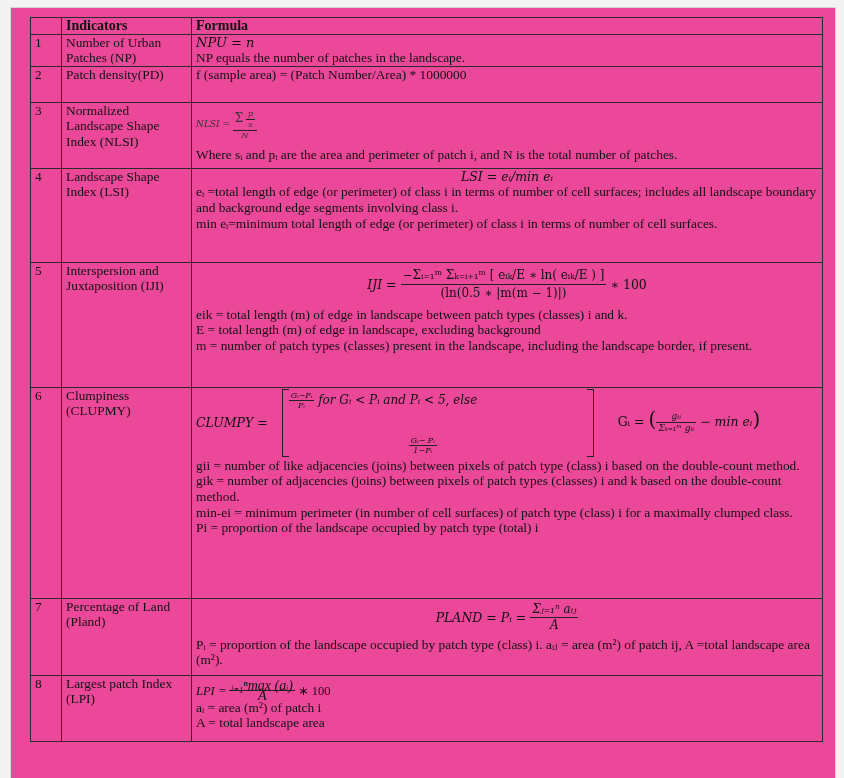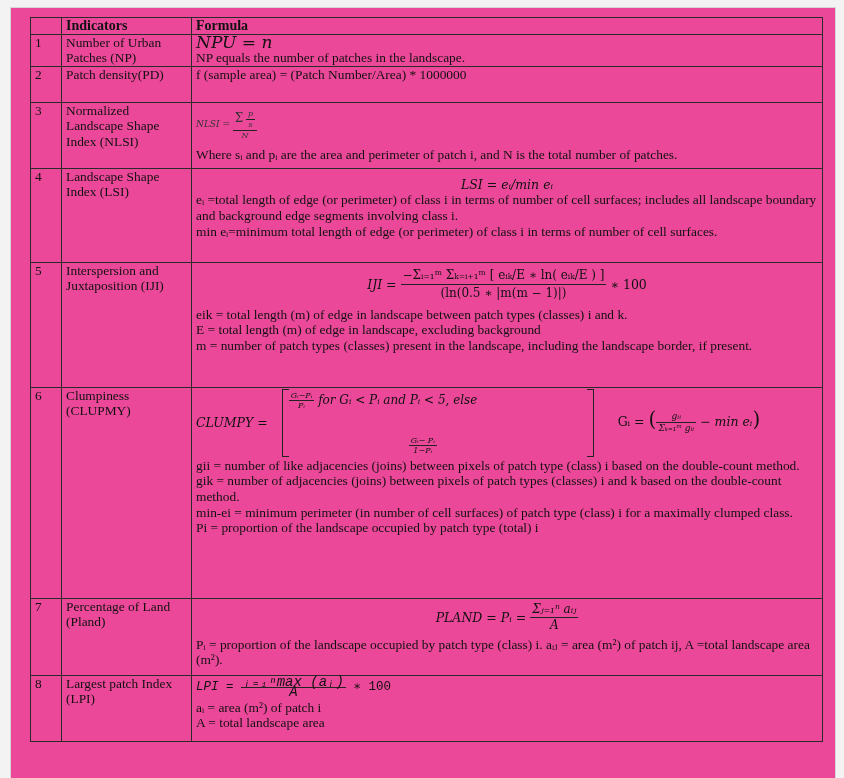--- a/index.html
+++ b/index.html
@@ -17,43 +17,43 @@
     font-size: 13.4px; line-height: 15.6px;
   }
   table.ind td, table.ind th {
     border: 1.5px solid #2a2a2a; vertical-align: top; padding: 0 4px; text-align: left;
   }
   col.c-num { width: 31px; }
   col.c-ind { width: 130px; }
   col.c-form { width: 631px; }
   th { font-weight: bold; font-size: 14px; }
   td.num { padding-left: 6px; }
-  .math { font-style: italic; font-family: "DejaVu Serif", serif; font-size: 17px; }
-  .mathc { text-align: center; font-style: italic; font-family: "DejaVu Serif", serif; font-size: 12.5px; margin-top: 8px; }
+  .math { font-style: italic; font-family: "DejaVu Serif", serif; font-size: 13px; }
+  .mathc { text-align: center; font-style: italic; font-family: "DejaVu Serif", serif; font-size: 12.5px; }
   .frac { display: inline-block; vertical-align: middle; text-align: center; font-style: italic; }
   .frac .n { display: block; border-bottom: 1px solid #222; padding: 0 2px; font-size: 10.5px; line-height: 12px; }
   .frac .d { display: block; padding: 0 2px; font-size: 10.5px; line-height: 12px; }
   .nlsi { font-size: 9px; color: #333; display:flex; align-items:center; height: 44px; }
   .nlsi .frac .n, .nlsi .frac .d { font-size: 8px; line-height: 10px; }
   .iji { display:flex; justify-content:center; align-items:center; height: 44px; font-family:"DejaVu Serif",serif; font-size:12.5px; font-style: italic; }
   .iji .frac .n, .iji .frac .d { font-size: 12px; line-height: 17px; font-style: normal; }
   .clumpy { display:flex; align-items:center; height: 70px; font-family:"DejaVu Serif",serif; font-size: 12.5px; font-style: italic; }
   .bracket { display:inline-block; border-left:1.5px solid #222; border-right:1.5px solid #222; position:relative; width: 310px; height: 68px; margin-left: 14px; }
   .bracket:before, .bracket:after { content:""; position:absolute; left:0; right:0; height:0; }
   .bracket .btop { position:absolute; top:0; left:0; width:6px; border-top:1.5px solid #222; }
   .bracket .bbot { position:absolute; bottom:0; left:0; width:6px; border-bottom:1.5px solid #222; }
   .bracket .rtop { position:absolute; top:0; right:0; width:6px; border-top:1.5px solid #222; }
   .bracket .rbot { position:absolute; bottom:0; right:0; width:6px; border-bottom:1.5px solid #222; }
   .bracket .l1 { position:absolute; top:2px; left:6px; font-size: 12px; white-space: nowrap; }
   .bracket .l2 { position:absolute; bottom:2px; left:126px; font-size: 9px; }
   .gi { margin-left: 24px; font-size: 12.5px; }
   .gi .frac .n, .gi .frac .d { font-size: 9px; line-height: 11px; }
   .pland { text-align:center; font-family:"DejaVu Serif",serif; font-style: italic; font-size: 12.5px; height: 38px; display:flex; justify-content:center; align-items:center; }
   .pland .frac .n, .pland .frac .d { font-size: 12px; line-height: 15px; }
-  .lpi { font-family:Liberation Mono, monospace; font-style: italic; font-size: 12.5px; height: 24px; display:flex; align-items:center; }
+  .lpi { font-family:Liberation Serif, serif; font-style: italic; font-size: 12.5px; height: 24px; display:flex; align-items:flex-end; }
   .lpi .frac .n, .lpi .frac .d { font-size: 14px; line-height: 9px; }
 </style>
 </head>
 <body>
 
 <div class="page">
   <table class="ind">
     <colgroup>
         <col class="c-num">
         <col class="c-ind">

